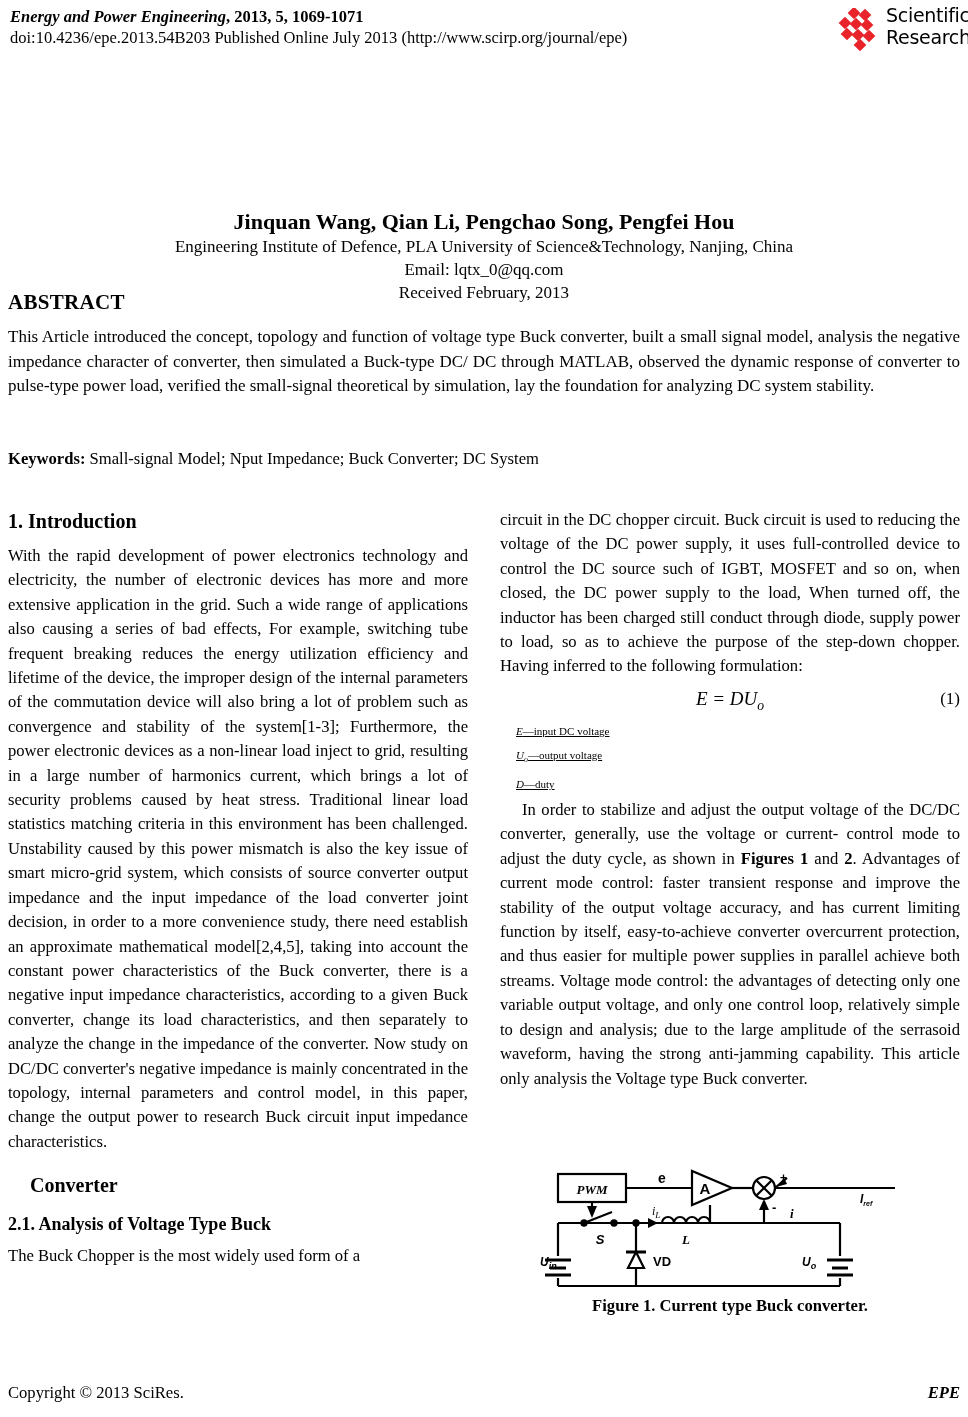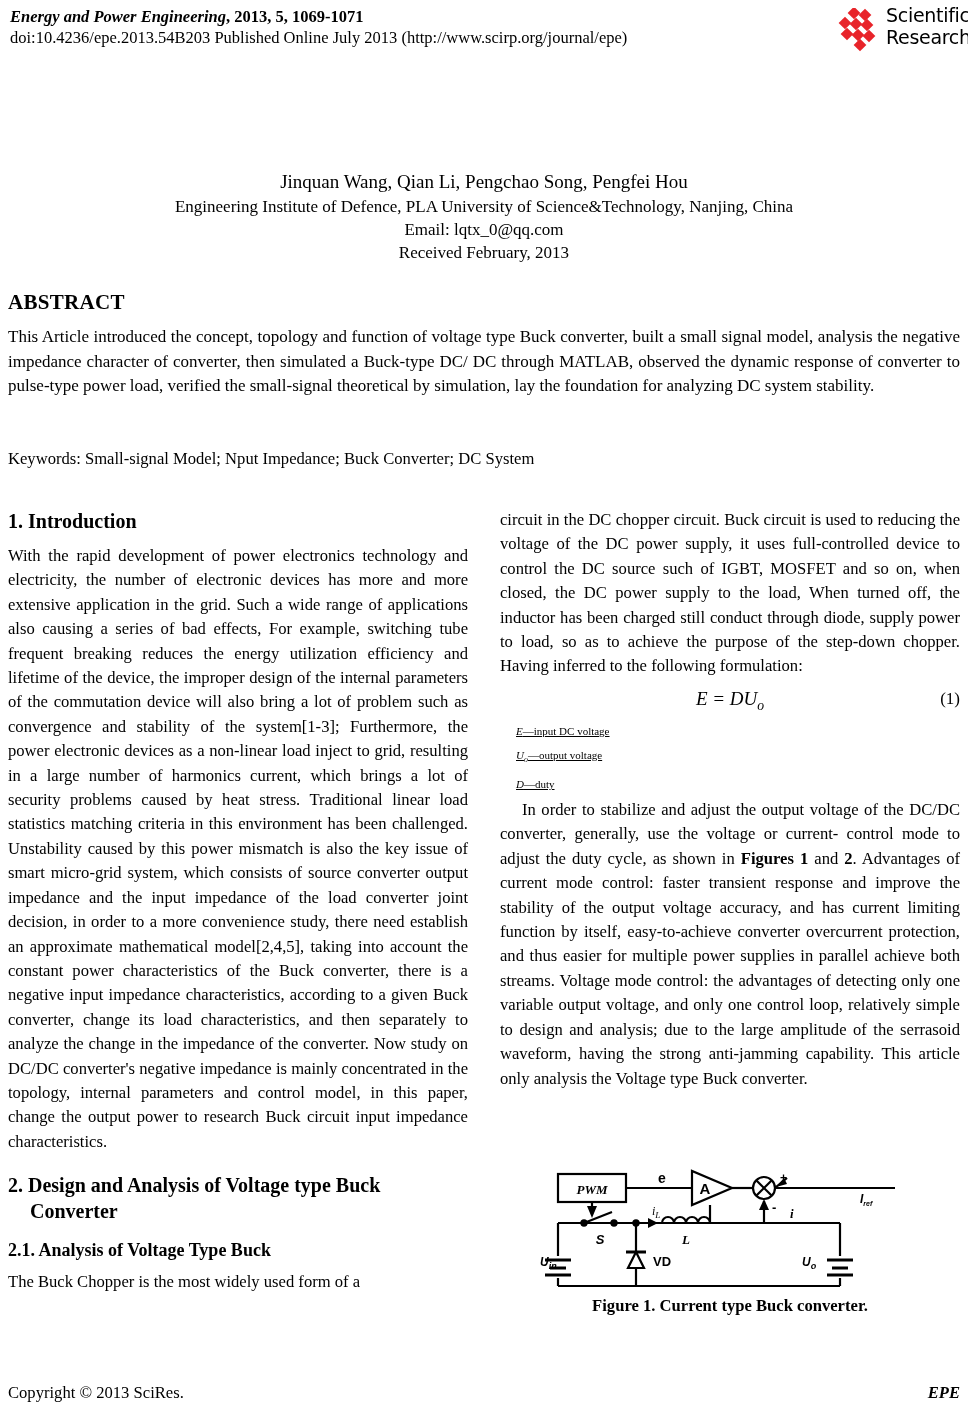--- a/index.html
+++ b/index.html
@@ -88,23 +88,24 @@
 
   
   .authors-block {
     position: absolute;
     left: 0;
     top: 169px;
     width: 968px;
     text-align: center;
   }
   .authors {
-    font-size: 19px;
-    font-weight: normal;
+    font-size: 22px;
+    font-weight: bold;
     line-height: 26px;
+    margin-top: 40px;
   }
   .affiliation,
   .email,
   .received {
     font-size: 17px;
     line-height: 23px;
   }
 
   
   .abstract-head {
@@ -126,21 +127,21 @@
     text-justify: inter-word;
   }
   .keywords {
     position: absolute;
     left: 8px;
     top: 447px;
     width: 952px;
     font-size: 16.6px;
     line-height: 24px;
   }
-  .keywords b { font-weight: normal; }
+  .keywords b { font-weight: bold; }
 
   
   .col {
     position: absolute;
     top: 508px;
     width: 460px;
     font-size: 16.6px;
     line-height: 24.4px;
     text-align: justify;
   }
@@ -273,21 +274,21 @@
     <div class="received">Received February, 2013</div>
   </div>
 
   <div class="abstract-head">ABSTRACT</div>
   <div class="abstract-body">This Article introduced the concept, topology and function of voltage type Buck converter, built a small signal model, analysis the negative impedance character of converter, then simulated a Buck-type DC/ DC through MATLAB, observed the dynamic response of converter to pulse-type power load, verified the small-signal theoretical by simulation, lay the foundation for analyzing DC system stability.</div>
   <div class="keywords"><b>Keywords:</b> <span>Small-signal Model; Nput Impedance; Buck Converter; DC System</span></div>
 
   <div class="col col-left">
     <h2 class="sec">1. Introduction</h2>
     <p class="body">With the rapid development of power electronics technology and electricity, the number of electronic devices has more and more extensive application in the grid. Such a wide range of applications also causing a series of bad effects, For example, switching tube frequent breaking reduces the energy utilization efficiency and lifetime of the device, the improper design of the internal parameters of the commutation device will also bring a lot of problem such as convergence and stability of the system[1-3]; Furthermore, the power electronic devices as a non-linear load inject to grid, resulting in a large number of harmonics current, which brings a lot of security problems caused by heat stress. Traditional linear load statistics matching criteria in this environment has been challenged. Unstability caused by this power mismatch is also the key issue of smart micro-grid system, which consists of source converter output impedance and the input impedance of the load converter joint decision, in order to a more convenience study, there need establish an approximate mathematical model[2,4,5], taking into account the constant power characteristics of the Buck converter, there is a negative input impedance characteristics, according to a given Buck converter, change its load characteristics, and then separately to analyze the change in the impedance of the converter. Now study on DC/DC converter's negative impedance is mainly concentrated in the topology, internal parameters and control model, in this paper, change the output power to research Buck circuit input impedance characteristics.</p>
-    <h2 class="sec" style="margin-top:18px;"><span>2. Design and Analysis of Voltage type Buck</span><span class="wrapline">Converter</span></h2>
+    <h2 class="sec" style="margin-top:18px;"><span class="wrapline">Converter</span></h2>
     <h3 class="subsec" style="margin-top:14px;">2.1. Analysis of Voltage Type Buck</h3>
     <p class="body">The Buck Chopper is the most widely used form of a</p>
   </div>
 
   <div class="col col-right">
     <p class="body">circuit in the DC chopper circuit. Buck circuit is used to reducing the voltage of the DC power supply, it uses full-controlled device to control the DC source such of IGBT, MOSFET and so on, when closed, the DC power supply to the load, When turned off, the inductor has been charged still conduct through diode, supply power to load, so as to achieve the purpose of the step-down chopper. Having inferred to the following formulation:</p>
 
     <div class="equation-row">
       <div class="equation"><span>E</span><span> = </span><span>DU</span><sub>o</sub></div>
       <div class="eqnum">(1)</div>

